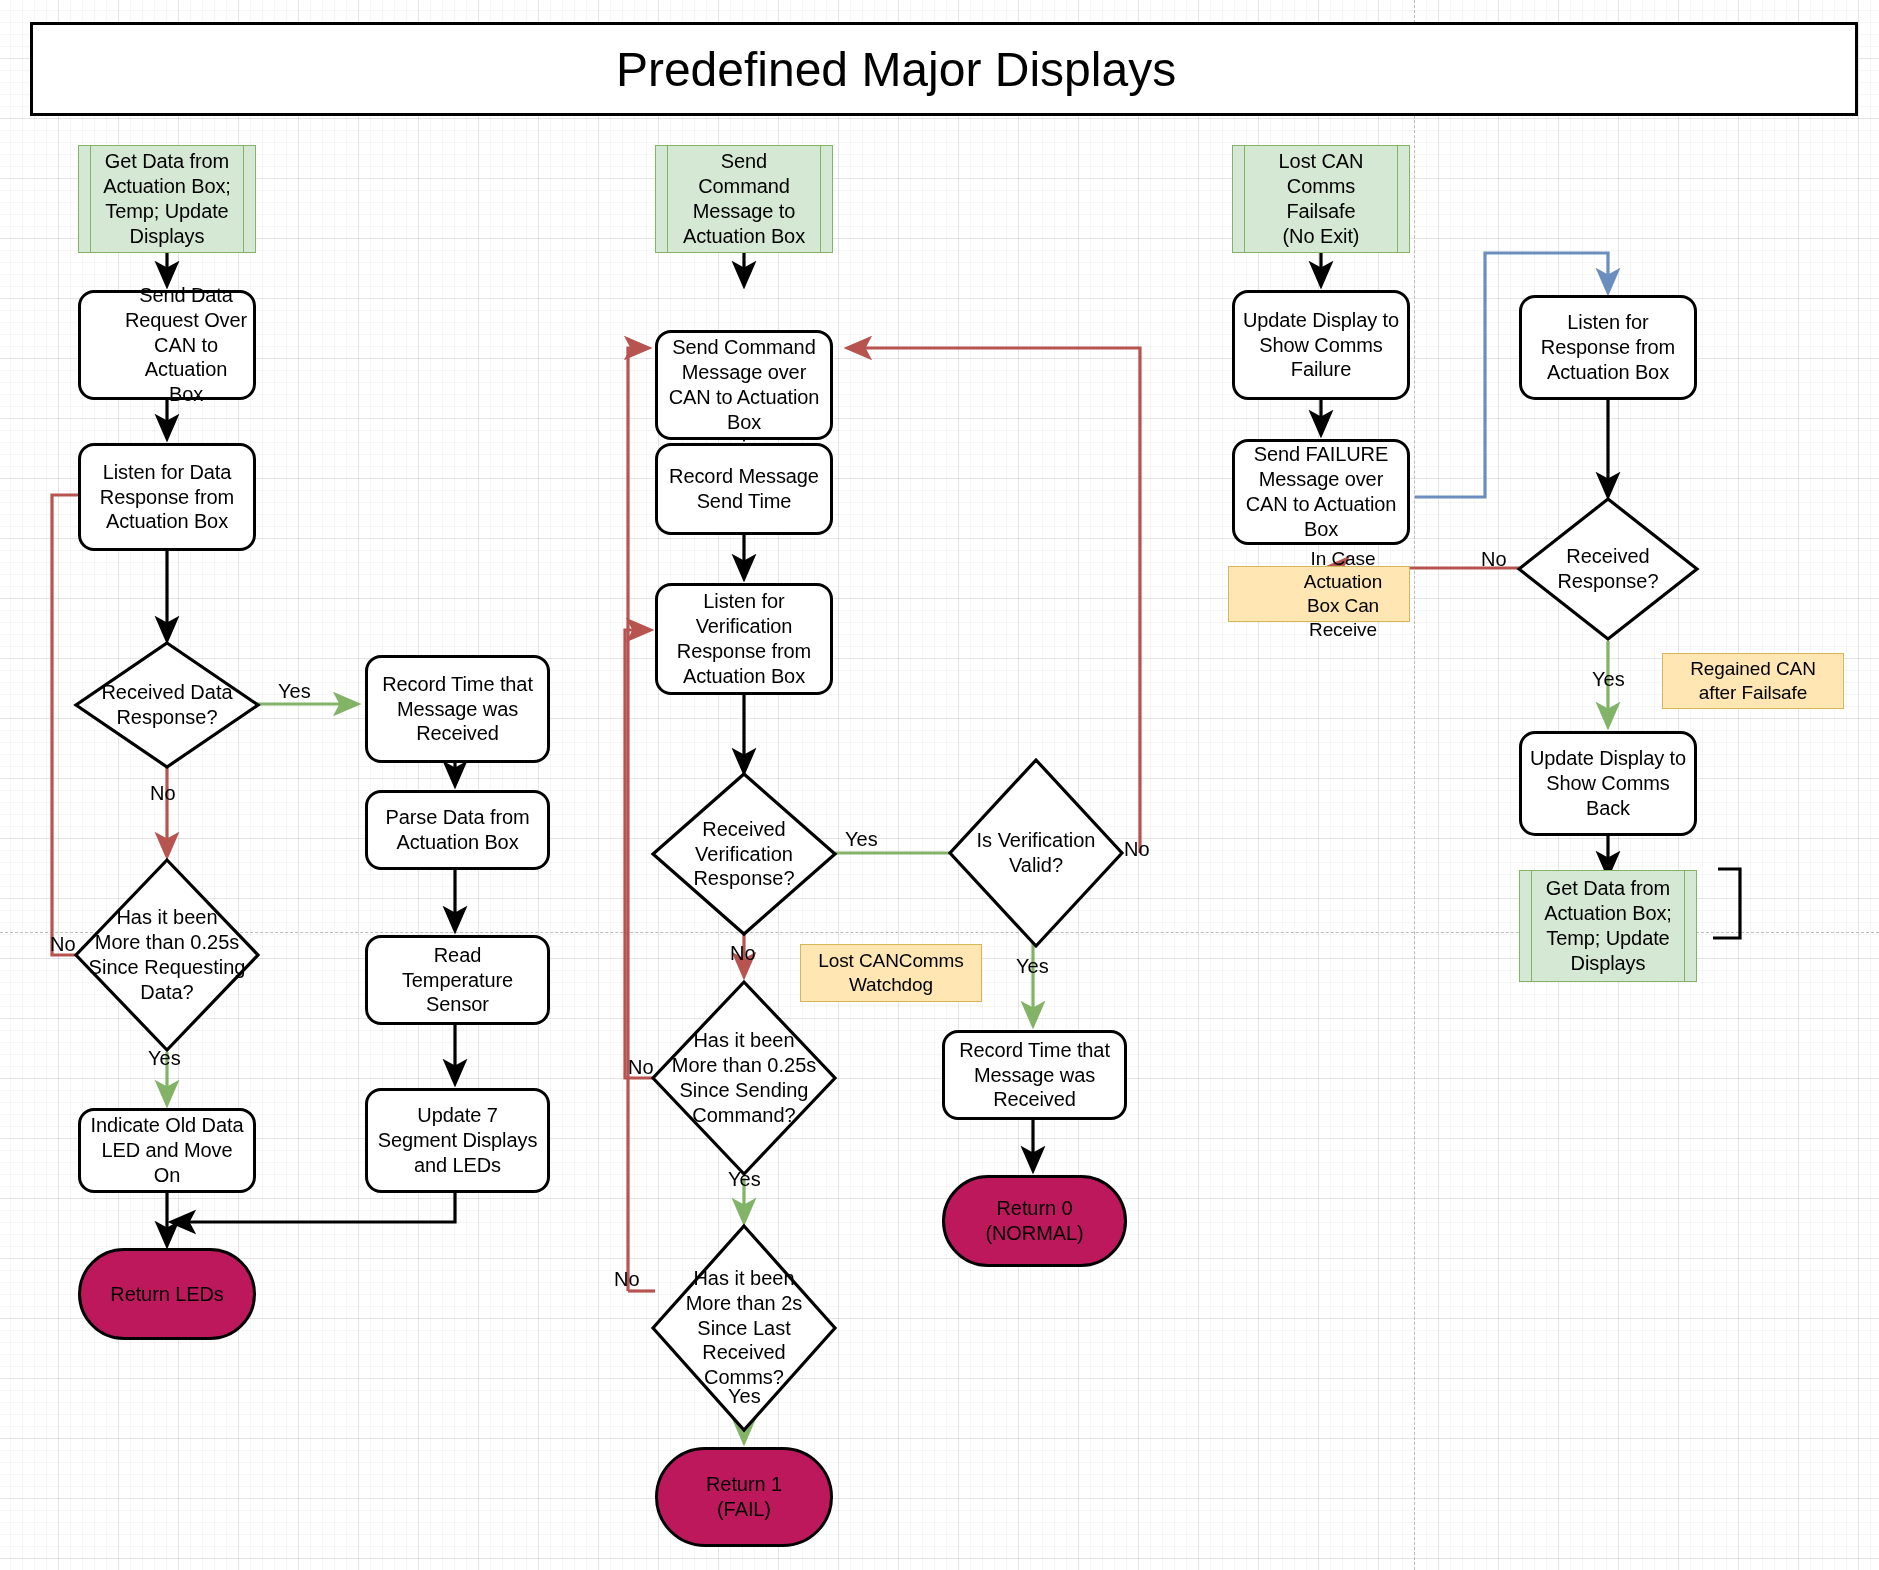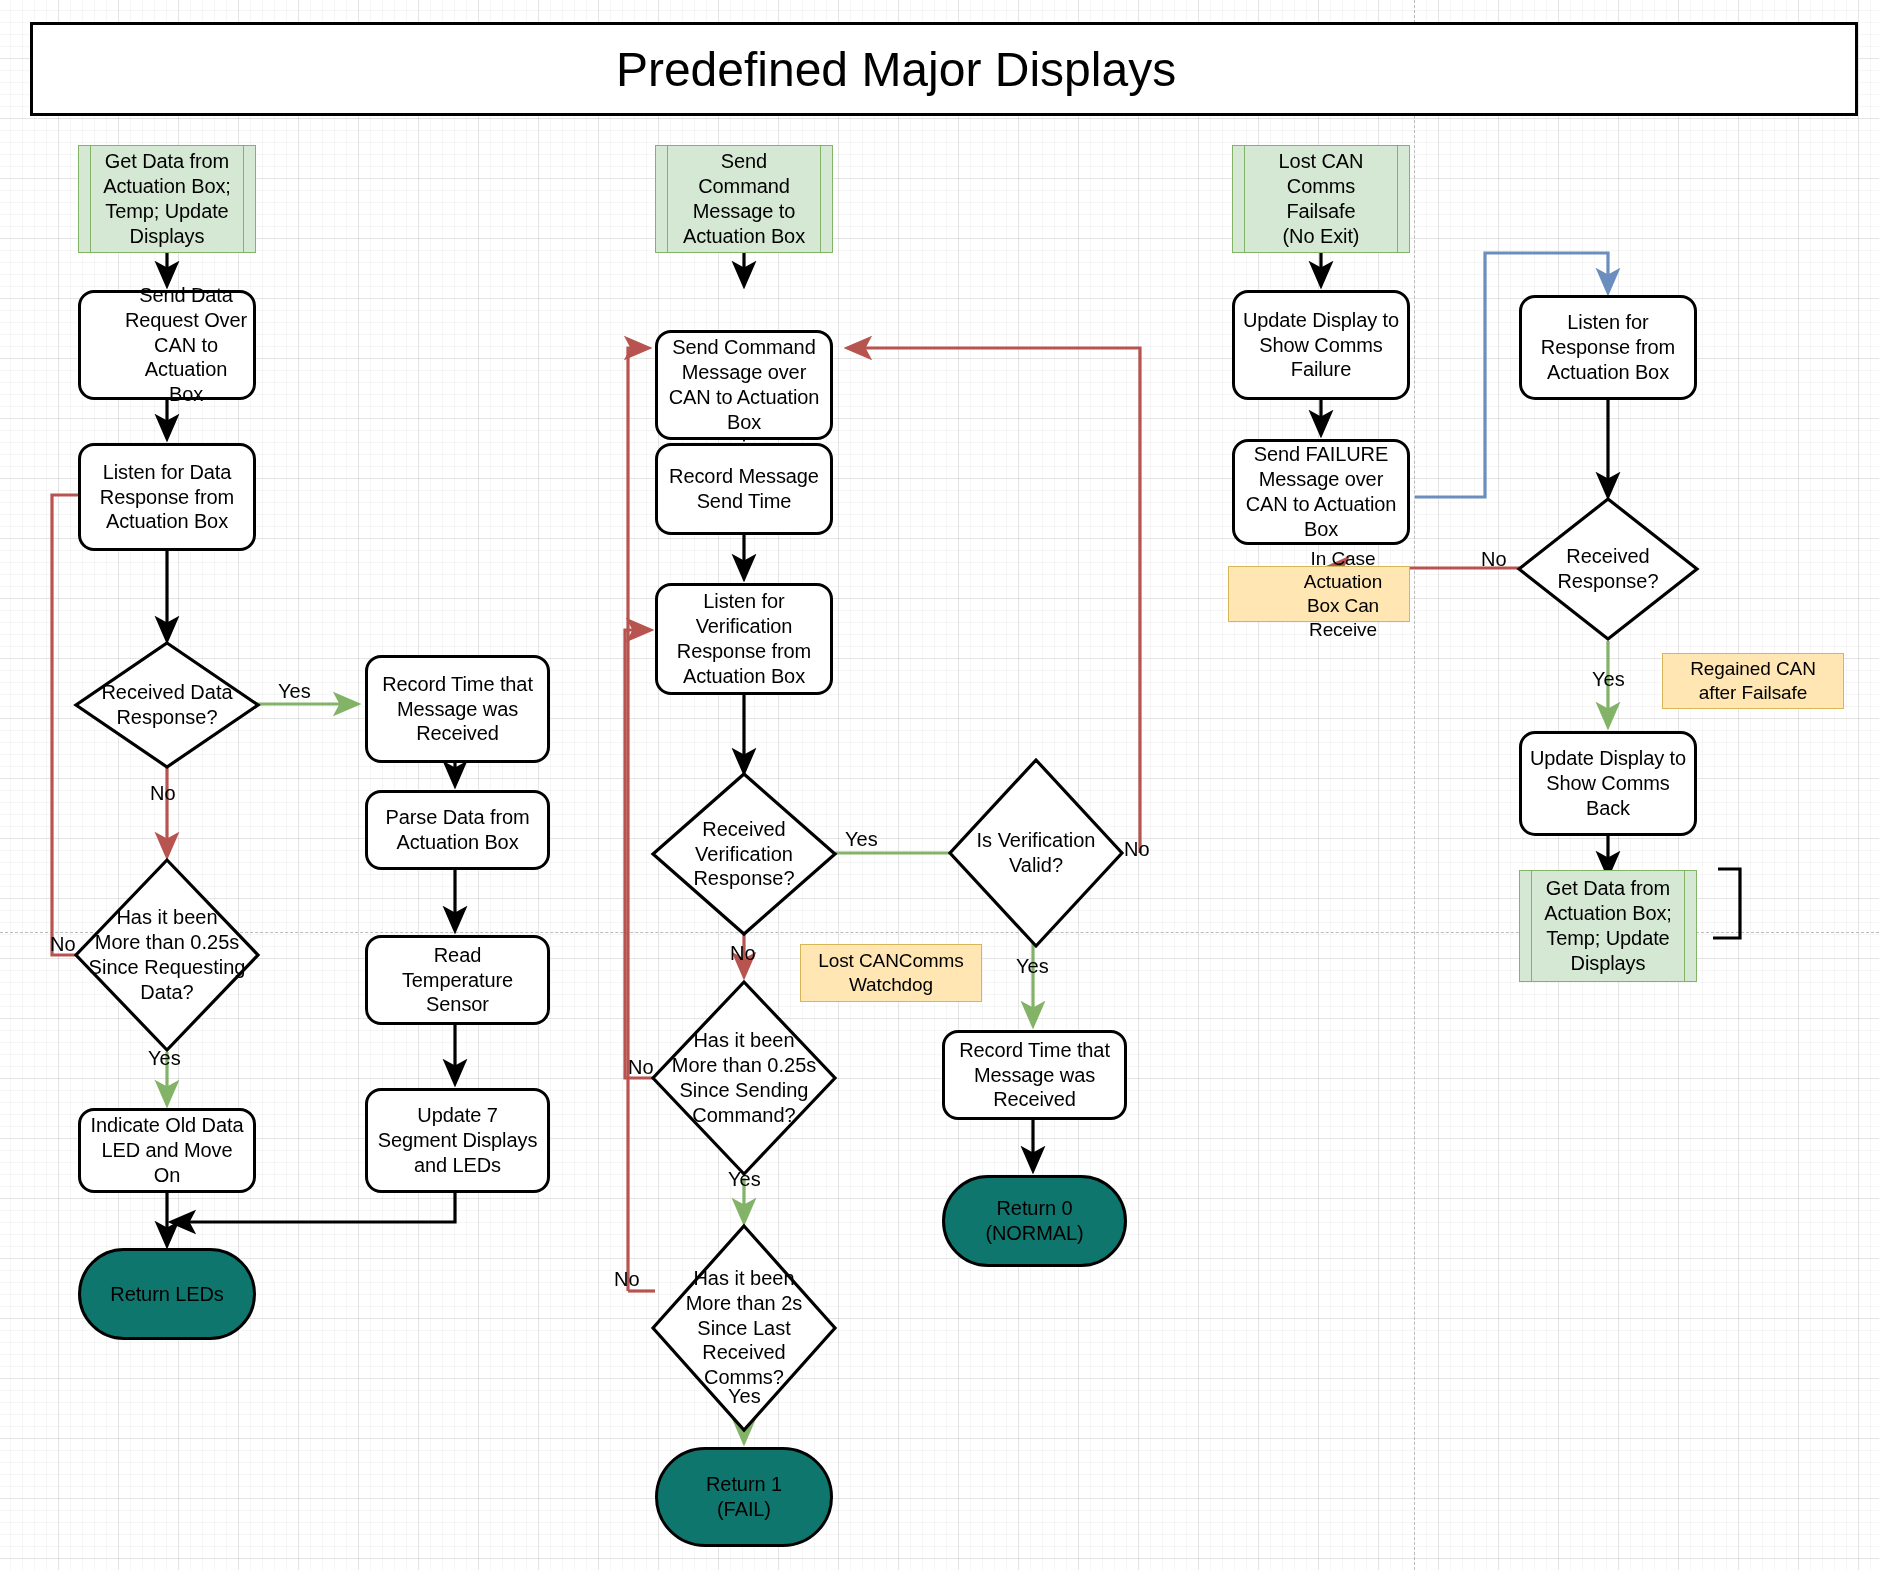--- a/index.html
+++ b/index.html
@@ -38,21 +38,21 @@
     line-height:1.24;
     letter-spacing:-0.1px;
     z-index:3;
   }
   .proc{
     background:#ffffff;
     border:3px solid #000000;
     border-radius:16px;
   }
   .term{
-    background:#0f766e;
+    background:#be185d;
     border:3px solid #000000;
     border-radius:999px;
     align-items:center;
   }
   .predef{
     background:#d5e8d4;
     border:1.5px solid #82b366;
     border-radius:0;
   }
   .predef::before,.predef::after{

